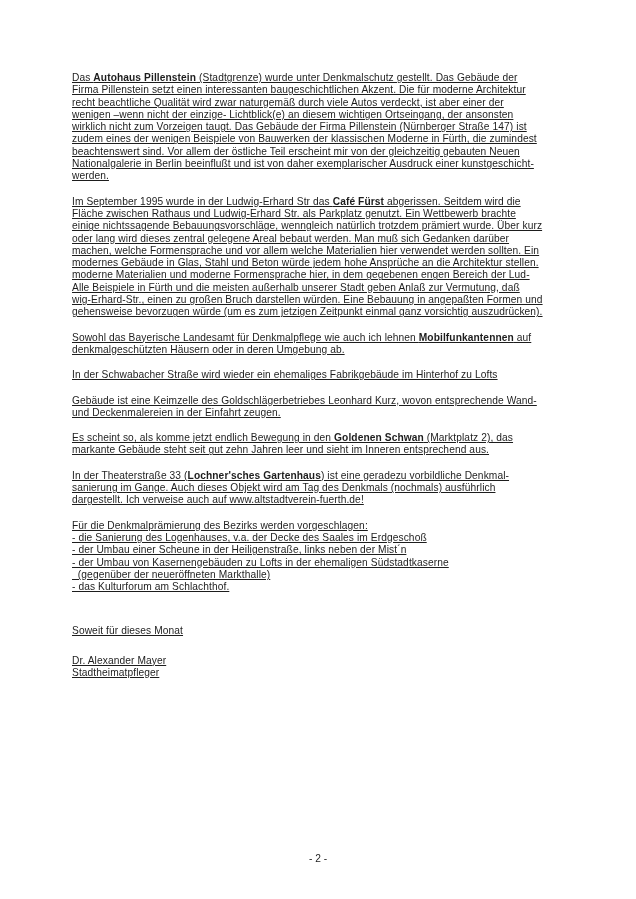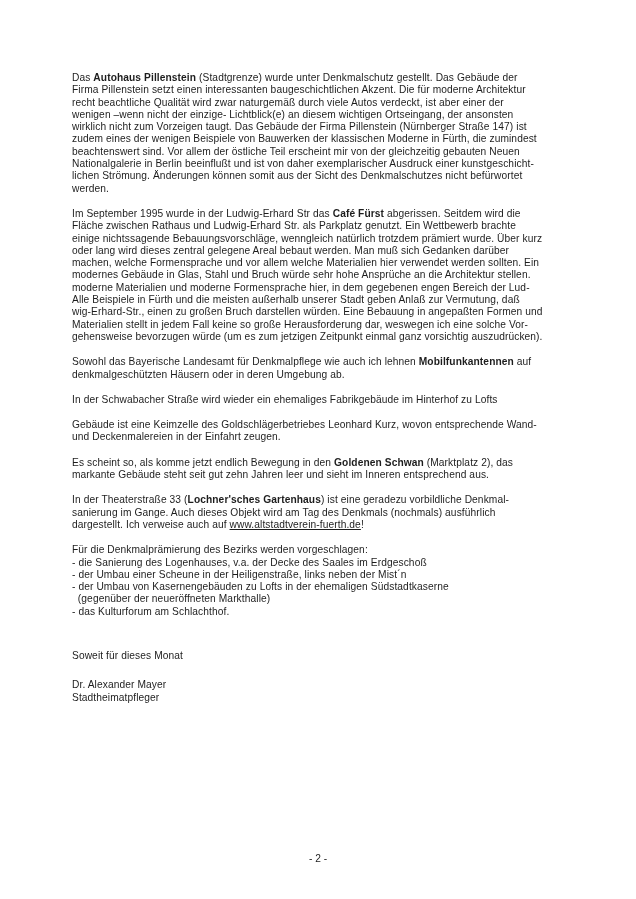--- a/index.html
+++ b/index.html
@@ -20,21 +20,21 @@
     position: absolute;
     left: 72px;
     top: 72px;
     width: 496px;
     color: #1d1d1d;
     font-size: 10.2px;
     line-height: 12.3px;
     letter-spacing: 0.1px;
   }
   .para { margin: 0 0 13px 0; padding: 0; }
-  .line { display: block; white-space: pre; }
+  .line { display: block; white-space: pre; text-decoration: underline; }
   .bold { font-weight: bold; }
   .link { text-decoration: underline; color: #1d1d1d; cursor: pointer; }
   
   p[data-name="para-denkmalpraemierung-list"] { margin-bottom: 32px; }
   p[data-name="para-closing"] { margin-bottom: 17px; }
   p[data-name="para-signature"] { margin-bottom: 0; }
   .footer {
     position: absolute;
     left: 0;
     top: 853px;
@@ -51,34 +51,32 @@
   <div class="doc-body" data-name="document-body">
       <p class="para" data-name="para-autohaus-pillenstein">
         <span class="line" data-name="text-line"><span data-name="text-run">Das </span><span class="bold" data-name="bold-text">Autohaus Pillenstein</span><span data-name="text-run"> (Stadtgrenze) wurde unter Denkmalschutz gestellt. Das Gebäude der</span></span>
         <span class="line" data-name="text-line"><span data-name="text-run">Firma Pillenstein setzt einen interessanten baugeschichtlichen Akzent. Die für moderne Architektur</span></span>
         <span class="line" data-name="text-line"><span data-name="text-run">recht beachtliche Qualität wird zwar naturgemäß durch viele Autos verdeckt, ist aber einer der</span></span>
         <span class="line" data-name="text-line"><span data-name="text-run">wenigen –wenn nicht der einzige- Lichtblick(e) an diesem wichtigen Ortseingang, der ansonsten</span></span>
         <span class="line" data-name="text-line"><span data-name="text-run">wirklich nicht zum Vorzeigen taugt. Das Gebäude der Firma Pillenstein (Nürnberger Straße 147) ist</span></span>
         <span class="line" data-name="text-line"><span data-name="text-run">zudem eines der wenigen Beispiele von Bauwerken der klassischen Moderne in Fürth, die zumindest</span></span>
         <span class="line" data-name="text-line"><span data-name="text-run">beachtenswert sind. Vor allem der östliche Teil erscheint mir von der gleichzeitig gebauten Neuen</span></span>
         <span class="line" data-name="text-line"><span data-name="text-run">Nationalgalerie in Berlin beeinflußt und ist von daher exemplarischer Ausdruck einer kunstgeschicht-</span></span>
-        <span class="line" data-name="text-line"><span data-name="text-run">lichen Strömung. Änderungen können somit aus der Sicht des Denkmalschutzes nicht befürwortet</span></span>
         <span class="line" data-name="text-line"><span data-name="text-run">werden.</span></span>
       </p>
       <p class="para" data-name="para-cafe-fuerst">
         <span class="line" data-name="text-line"><span data-name="text-run">Im September 1995 wurde in der Ludwig-Erhard Str das </span><span class="bold" data-name="bold-text">Café Fürst</span><span data-name="text-run"> abgerissen. Seitdem wird die</span></span>
         <span class="line" data-name="text-line"><span data-name="text-run">Fläche zwischen Rathaus und Ludwig-Erhard Str. als Parkplatz genutzt. Ein Wettbewerb brachte</span></span>
         <span class="line" data-name="text-line"><span data-name="text-run">einige nichtssagende Bebauungsvorschläge, wenngleich natürlich trotzdem prämiert wurde. Über kurz</span></span>
         <span class="line" data-name="text-line"><span data-name="text-run">oder lang wird dieses zentral gelegene Areal bebaut werden. Man muß sich Gedanken darüber</span></span>
         <span class="line" data-name="text-line"><span data-name="text-run">machen, welche Formensprache und vor allem welche Materialien hier verwendet werden sollten. Ein</span></span>
-        <span class="line" data-name="text-line"><span data-name="text-run">modernes Gebäude in Glas, Stahl und Bruch würde sehr hohe Ansprüche an die Architektur stellen.</span></span>
+        <span class="line" data-name="text-line"><span data-name="text-run">modernes Gebäude in Glas, Stahl und Beton würde jedem hohe Ansprüche an die Architektur stellen.</span></span>
         <span class="line" data-name="text-line"><span data-name="text-run">moderne Materialien und moderne Formensprache hier, in dem gegebenen engen Bereich der Lud-</span></span>
         <span class="line" data-name="text-line"><span data-name="text-run">Alle Beispiele in Fürth und die meisten außerhalb unserer Stadt geben Anlaß zur Vermutung, daß</span></span>
         <span class="line" data-name="text-line"><span data-name="text-run">wig-Erhard-Str., einen zu großen Bruch darstellen würden. Eine Bebauung in angepaßten Formen und</span></span>
-        <span class="line" data-name="text-line"><span data-name="text-run">Materialien stellt in jedem Fall keine so große Herausforderung dar, weswegen ich eine solche Vor-</span></span>
         <span class="line" data-name="text-line"><span data-name="text-run">gehensweise bevorzugen würde (um es zum jetzigen Zeitpunkt einmal ganz vorsichtig auszudrücken).</span></span>
       </p>
       <p class="para" data-name="para-mobilfunkantennen">
         <span class="line" data-name="text-line"><span data-name="text-run">Sowohl das Bayerische Landesamt für Denkmalpflege wie auch ich lehnen </span><span class="bold" data-name="bold-text">Mobilfunkantennen</span><span data-name="text-run"> auf</span></span>
         <span class="line" data-name="text-line"><span data-name="text-run">denkmalgeschützten Häusern oder in deren Umgebung ab.</span></span>
       </p>
       <p class="para" data-name="para-schwabacher-strasse">
         <span class="line" data-name="text-line"><span data-name="text-run">In der Schwabacher Straße wird wieder ein ehemaliges Fabrikgebäude im Hinterhof zu Lofts</span></span>
       </p>
       <p class="para" data-name="para-pfisterstrasse-6">

